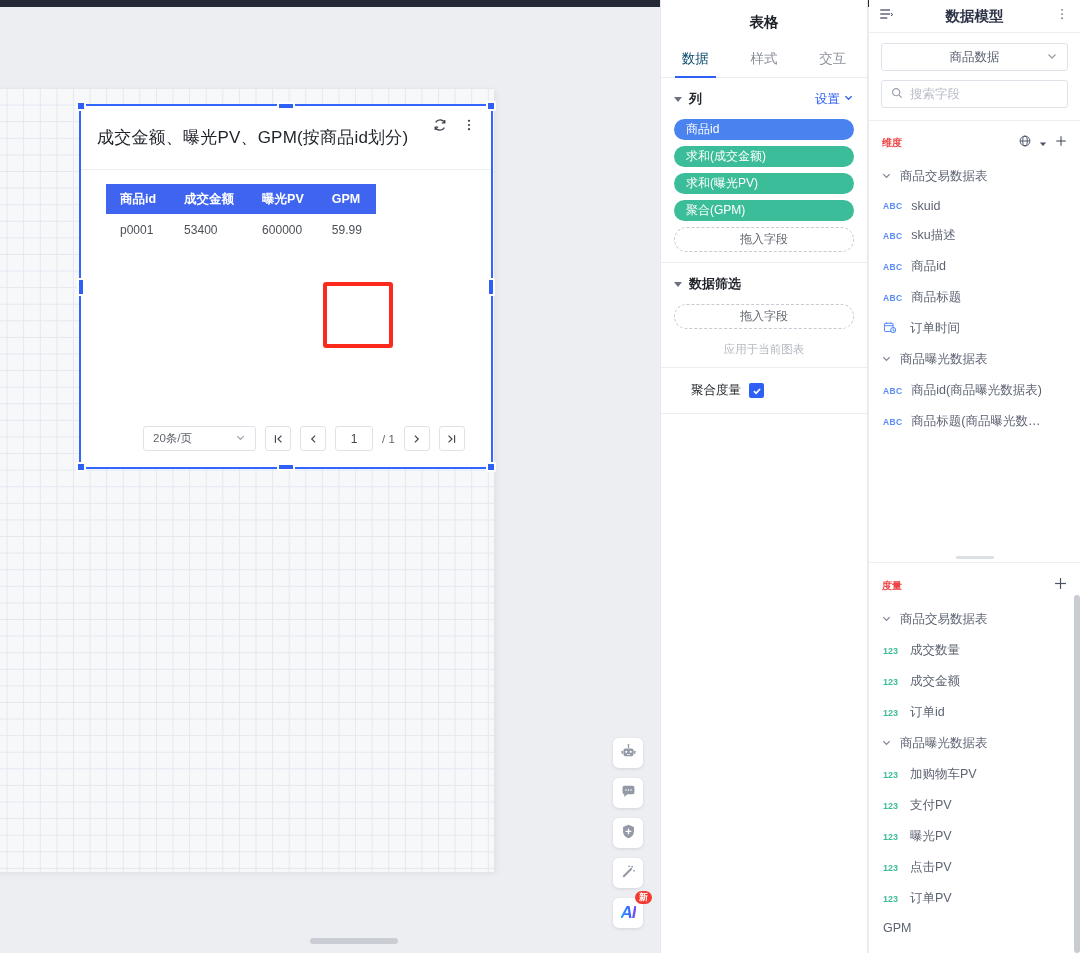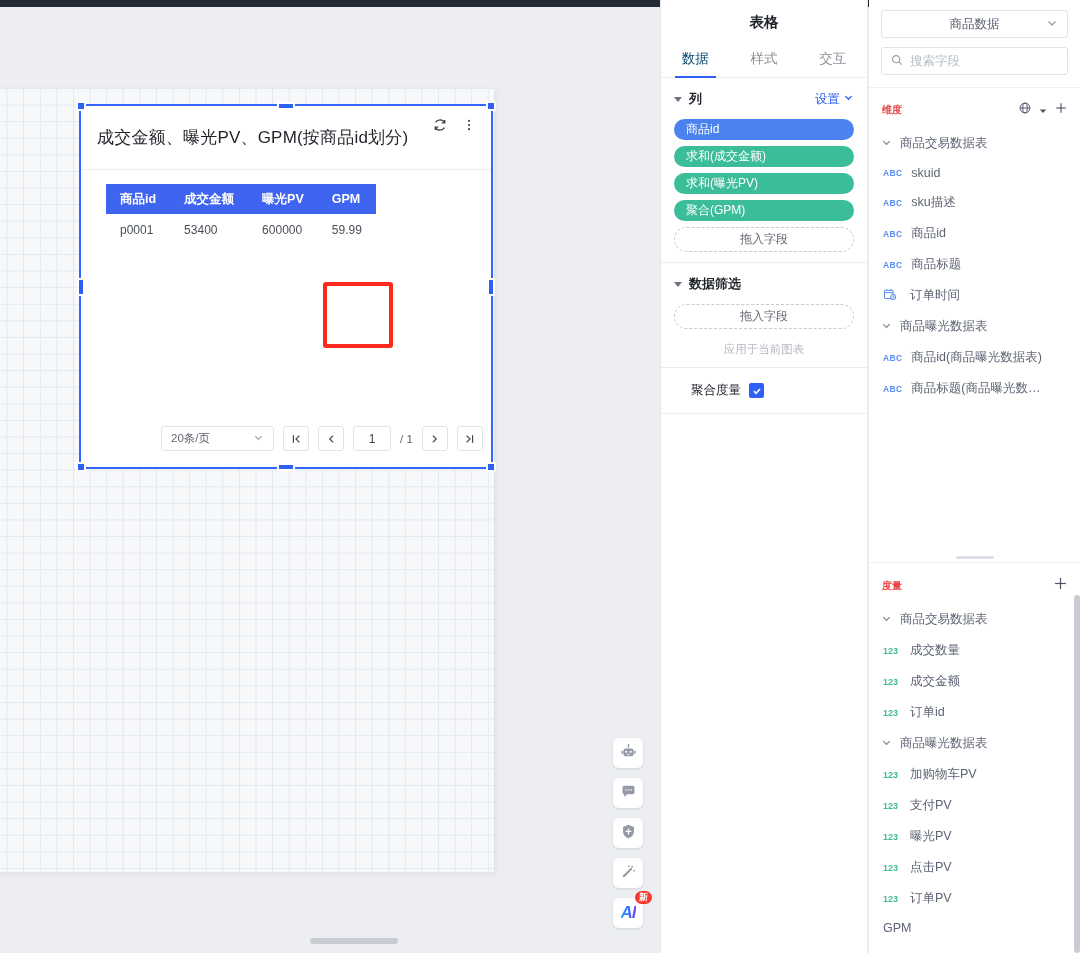--- a/index.html
+++ b/index.html
@@ -88,21 +88,21 @@
     padding: 0 14px; text-align: left; white-space: nowrap;
     background: #fff;
   }
   .red-box {
     position: absolute; left: 242px; top: 176px; width: 70px; height: 66px;
     border: 4px solid #fb2a1c; border-radius: 3px; pointer-events: none;
   }
 
   
   .pager {
-    position: absolute; left: 80px; bottom: 16px;
+    position: absolute; left: 62px; bottom: 16px;
     display: flex; align-items: center; gap: 9px; margin-top: 44px;
   }
   .page-size {
     width: 113px; height: 25px; border: 1px solid #dfe2e8; border-radius: 3px;
     display: flex; align-items: center; justify-content: space-between;
     padding: 0 9px; font-size: 11.5px; color: #60656e; background: #fff;
   }
   .pg-btn {
     min-width: 25px; height: 25px; border: 1px solid #dfe2e8; border-radius: 3px;
     background: #fff; display: flex; align-items: center; justify-content: center;
@@ -455,20 +455,38 @@
       <span class="agg-label">聚合度量</span>
       <span class="cbox">
         <svg width="10" height="10" viewBox="0 0 12 12" fill="none" stroke="#fff" stroke-width="2">
           <path d="M2.4 6.2 4.9 8.7 9.6 3.6"></path>
         </svg>
       </span>
     </div>
   </div>
 
   <div class="right">
+    <div class="r-head">
+      <span>
+        <svg width="16" height="16" viewBox="0 0 18 18" fill="none" stroke="#3f4660" stroke-width="1.4">
+          <path d="M2.5 4.5h11"></path>
+            <path d="M2.5 9h11"></path>
+            <path d="M2.5 13.5h8"></path>
+          <path d="M14.5 8 16.6 9.6 14.5 11.2" stroke-width="1.1"></path>
+        </svg>
+      </span>
+      <span class="r-title">数据模型</span>
+      <span>
+        <svg width="14" height="14" viewBox="0 0 16 16" fill="#6a7186">
+          <circle cx="8" cy="3.2" r="1"></circle>
+            <circle cx="8" cy="8" r="1"></circle>
+            <circle cx="8" cy="12.8" r="1"></circle>
+        </svg>
+      </span>
+    </div>
 
     <div class="r-searchblock">
       <div class="r-select">
         <span>商品数据</span>
         <span class="chev">
           <svg width="12" height="12" viewBox="0 0 12 12" fill="none" stroke="#9aa0ab" stroke-width="1.3">
             <path d="M2.5 4.5 6 8 9.5 4.5"></path>
           </svg>
         </span>
       </div>

